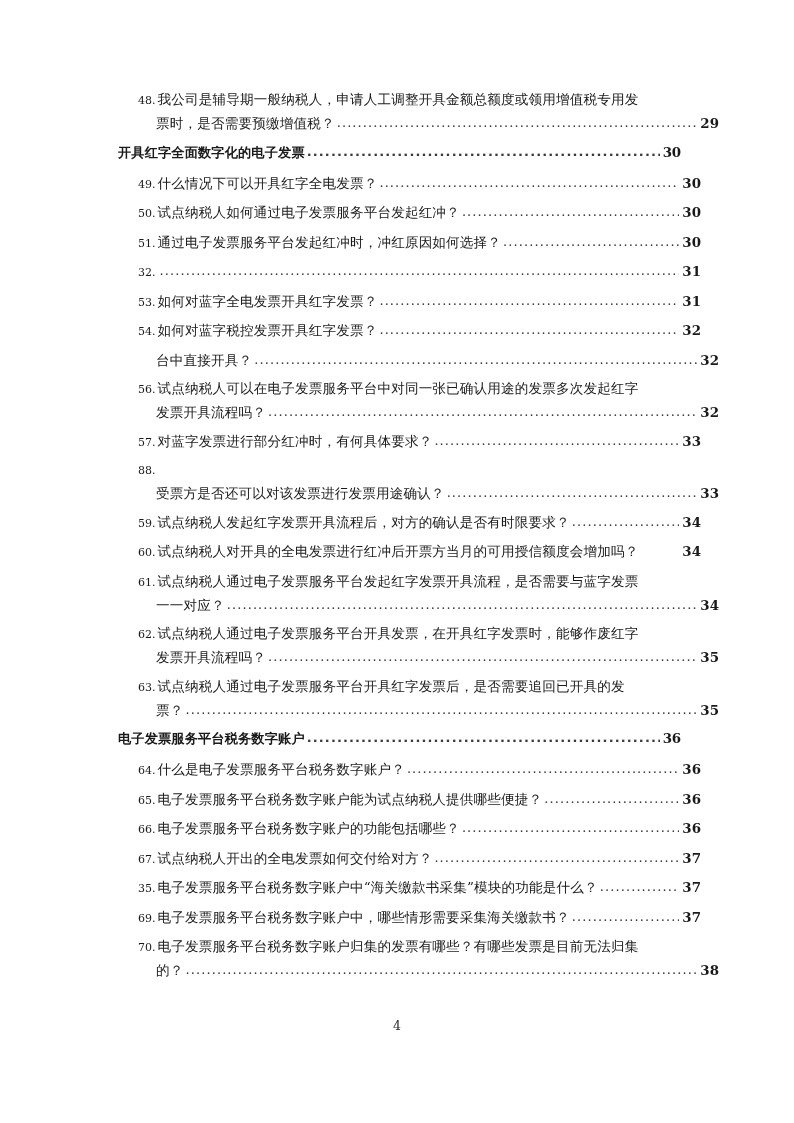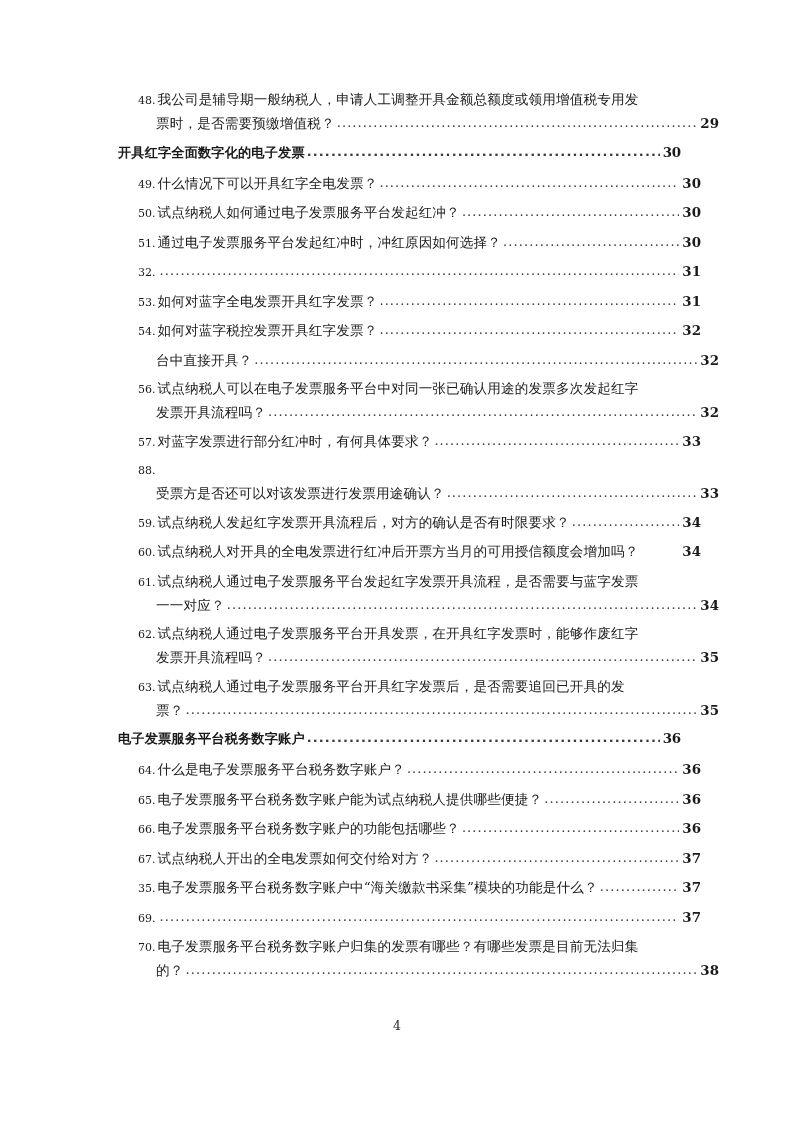--- a/index.html
+++ b/index.html
@@ -321,20 +321,21 @@
         <div class="line">
           <span class="num">35.</span>
           <span class="label">电子发票服务平台税务数字账户中“海关缴款书采集”模块的功能是什么？</span>
           <span class="leader"></span>
           <span class="pageno">37</span>
         </div>
       </div>
       <div class="entry item">
         <div class="line">
           <span class="num">69.</span>
+          <span class="label">电子发票服务平台税务数字账户中，哪些情形需要采集海关缴款书？</span>
           <span class="leader"></span>
           <span class="pageno">37</span>
         </div>
       </div>
       <div class="entry item">
         <div class="line">
           <span class="num">70.</span>
           <span class="label">电子发票服务平台税务数字账户归集的发票有哪些？有哪些发票是目前无法归集</span>
         </div>
         <div class="line cont">

